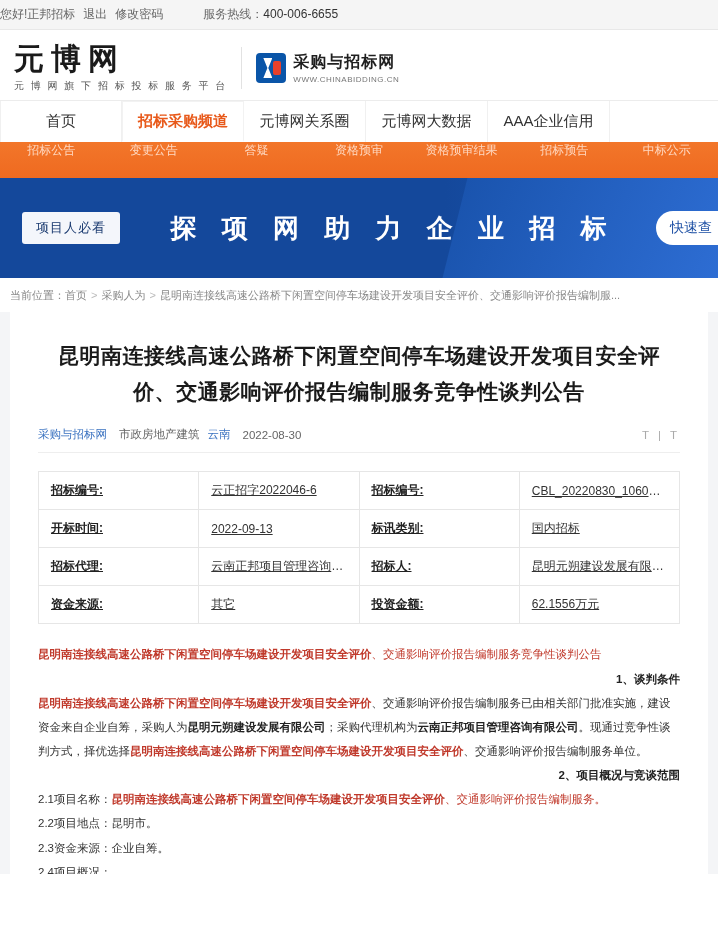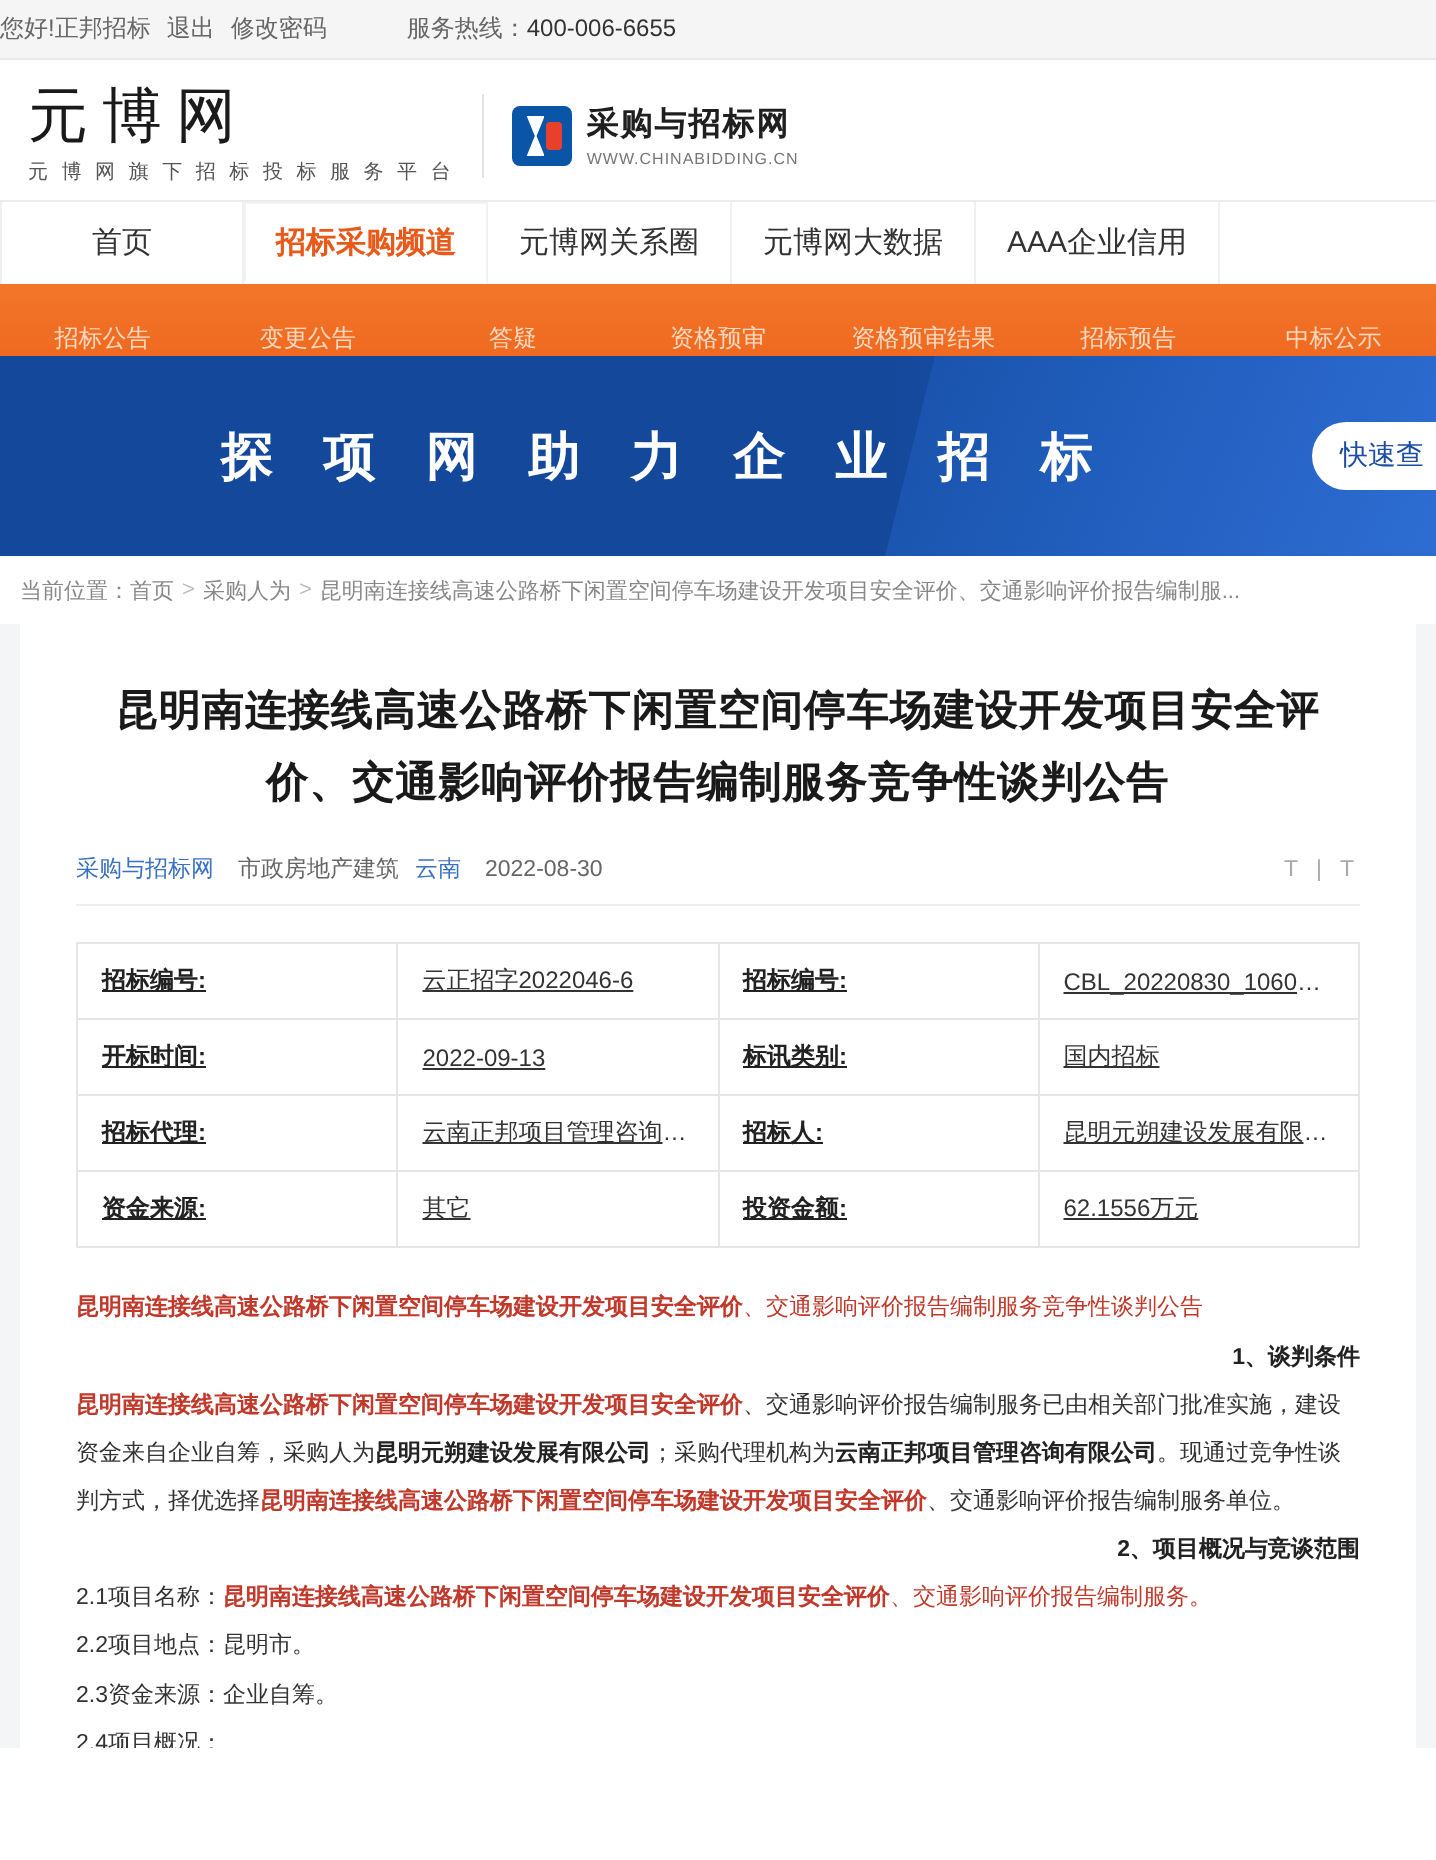--- a/index.html
+++ b/index.html
@@ -36,21 +36,21 @@
     display: flex;
     align-items: center;
     padding: 6px 14px 0 14px;
     background: #fff;
   }
   .logo-block { display: flex; flex-direction: column; justify-content: center; }
   .logo-main {
     font-size: 30px;
     letter-spacing: 7px;
     color: #1a1a1a;
-    font-weight: normal;
+    font-weight: bold;
     font-family: "Liberation Serif", "DejaVu Serif", serif;
     line-height: 1.05;
   }
   .logo-sub {
     font-size: 10px;
     color: #555;
     letter-spacing: 2.0px;
     margin-top: 4px;
   }
   .logo-divider {
@@ -116,21 +116,21 @@
     border-bottom: 2px solid #fff;
     background: #fff;
     z-index: 2;
   }
 
   
   .subnav {
     height: 36px;
     background: linear-gradient(180deg, #f2762a 0%, #ef6a20 100%);
     display: flex;
-    align-items: flex-end;
+    align-items: flex-start;
     position: relative;
   }
   .subnav::before {
     content: "";
     position: absolute;
     top: -7px;
     left: 224px;
     width: 0; height: 0;
     border-left: 9px solid transparent;
     border-right: 9px solid transparent;
@@ -314,20 +314,21 @@
   <div class="subnav-item">招标公告</div>
   <div class="subnav-item">变更公告</div>
   <div class="subnav-item">答疑</div>
   <div class="subnav-item">资格预审</div>
   <div class="subnav-item">资格预审结果</div>
   <div class="subnav-item">招标预告</div>
   <div class="subnav-item">中标公示</div>
 </div>
 
 <div class="banner">
+  <div class="banner-tag">项目人必看</div>
   <div class="banner-title">探 项 网 助 力 企 业 招 标</div>
   <div class="banner-btn">快速查</div>
 </div>
 
 <div class="crumb">
   <span>当前位置：</span>
   <a href="#">首页</a>
   <span class="sep">&gt;</span>
   <a href="#">采购人为</a>
   <span class="sep">&gt;</span>

